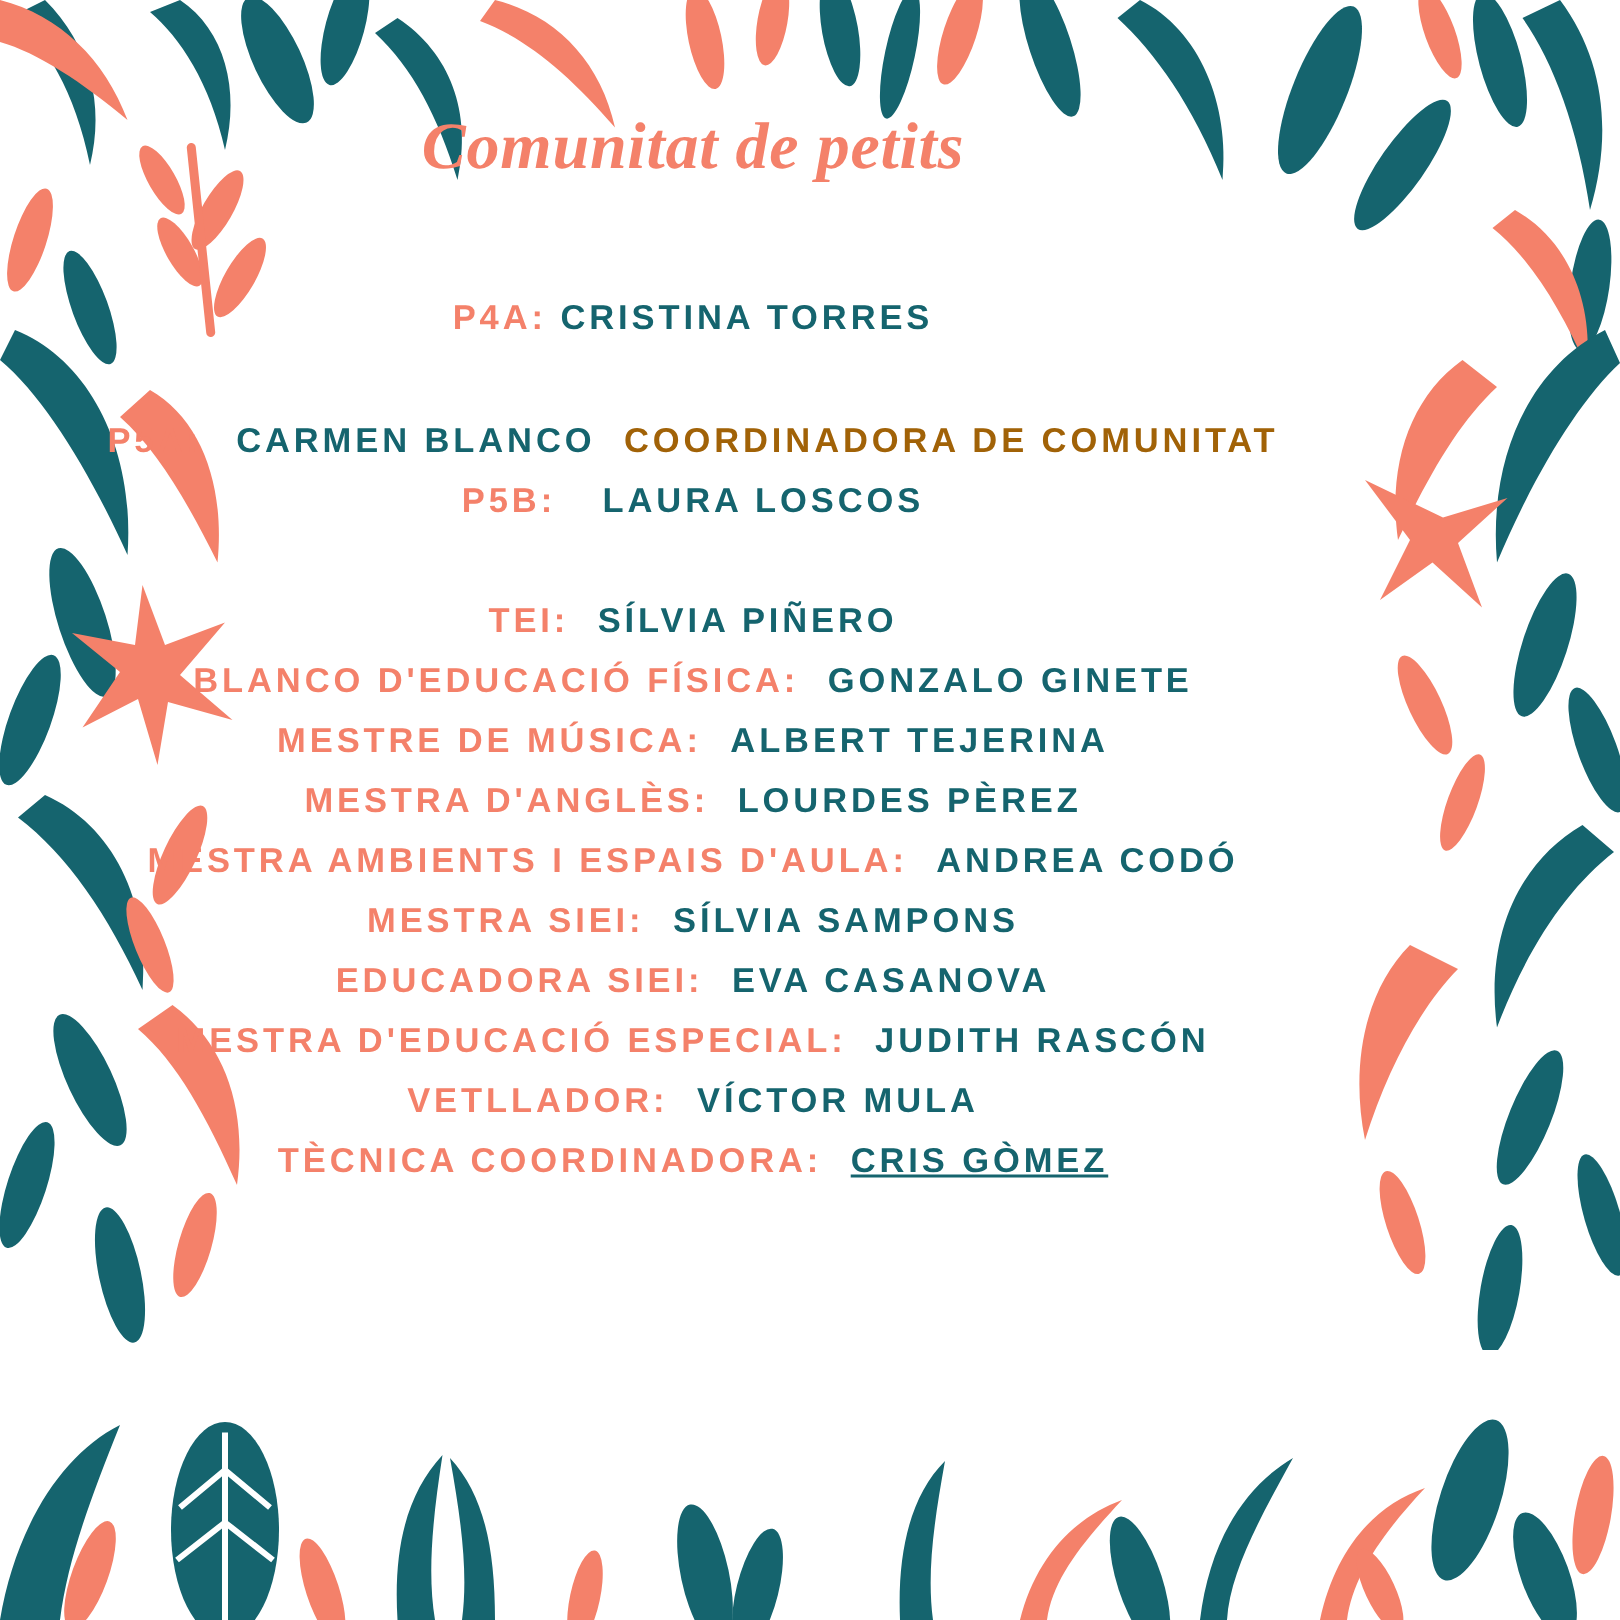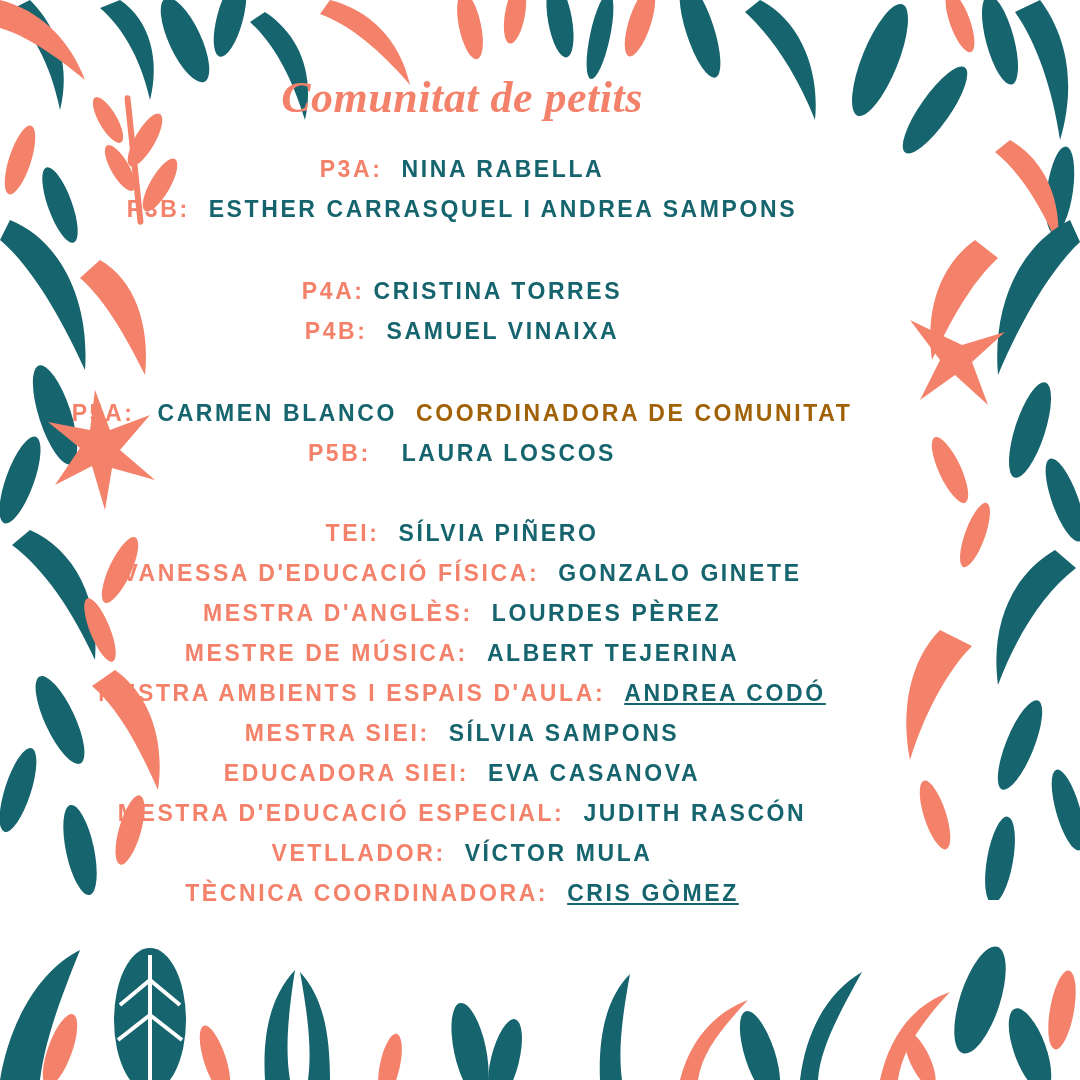--- a/index.html
+++ b/index.html
@@ -171,41 +171,27 @@
         <path d="M880 180 C890 134 915 104 950 92 C922 122 902 150 898 180 Z"></path>
         <ellipse cx="920" cy="160" rx="10" ry="30" transform="rotate(-25 920 160)"></ellipse>
         <ellipse cx="1062" cy="110" rx="12" ry="40" transform="rotate(10 1062 110)"></ellipse>
       </g>
     </svg>
   </div>
 
   <div class="content">
     <div class="title">Comunitat de petits</div>
 
-    <div class="group">
-      <div class="line">
-        <span class="lbl">P3A:</span>
-        <span class="val" style="margin-left: 10px;">NINA RABELLA</span>
-      </div>
-      <div class="line">
-        <span class="lbl">P3B:</span>
-        <span class="val" style="margin-left: 10px;">ESTHER CARRASQUEL I ANDREA SAMPONS</span>
-      </div>
-    </div>
 
     <div class="gap"></div>
 
     <div class="group">
       <div class="line">
         <span class="lbl">P4A:</span>
         <span class="val" style="">CRISTINA TORRES</span>
-      </div>
-      <div class="line">
-        <span class="lbl">P4B:</span>
-        <span class="val" style="margin-left: 10px;">SAMUEL VINAIXA</span>
       </div>
     </div>
 
     <div class="gap"></div>
 
     <div class="group">
       <div class="line">
         <span class="lbl">P5A:</span>
         <span class="val" style="margin-left: 14px; text-align: right;">CARMEN BLANCO</span>
         <span class="note" style="margin-left: 10px;">COORDINADORA DE COMUNITAT</span>
@@ -217,34 +203,34 @@
     </div>
 
     <div class="gap-sm"></div>
 
     <div class="group">
       <div class="line">
         <span class="lbl">TEI:</span>
         <span class="val" style="margin-left: 10px;">SÍLVIA PIÑERO</span>
       </div>
       <div class="line">
-        <span class="lbl">VANESSA D'EDUCACIÓ FÍSICA:</span>
+        <span class="lbl">BLANCO D'EDUCACIÓ FÍSICA:</span>
         <span class="val" style="margin-left: 10px;">GONZALO GINETE</span>
+      </div>
+      <div class="line">
+        <span class="lbl">MESTRE DE MÚSICA:</span>
+        <span class="val" style="margin-left: 10px;">ALBERT TEJERINA</span>
       </div>
       <div class="line">
         <span class="lbl">MESTRA D'ANGLÈS:</span>
         <span class="val" style="margin-left: 10px;">LOURDES PÈREZ</span>
       </div>
       <div class="line">
-        <span class="lbl">MESTRE DE MÚSICA:</span>
-        <span class="val" style="margin-left: 10px;">ALBERT TEJERINA</span>
-      </div>
-      <div class="line">
         <span class="lbl">MESTRA AMBIENTS I ESPAIS D'AULA:</span>
-        <span class="val" style="margin-left: 10px; text-decoration: underline;">ANDREA CODÓ</span>
+        <span class="val" style="margin-left: 10px;">ANDREA CODÓ</span>
       </div>
       <div class="line">
         <span class="lbl">MESTRA SIEI:</span>
         <span class="val" style="margin-left: 10px;">SÍLVIA SAMPONS</span>
       </div>
       <div class="line">
         <span class="lbl">EDUCADORA SIEI:</span>
         <span class="val" style="margin-left: 10px;">EVA CASANOVA</span>
       </div>
       <div class="line">

